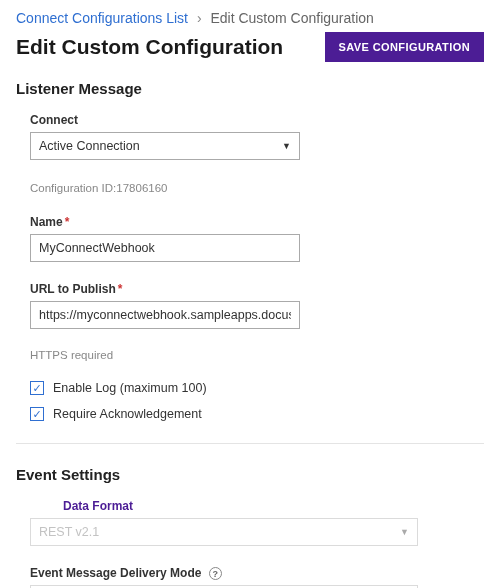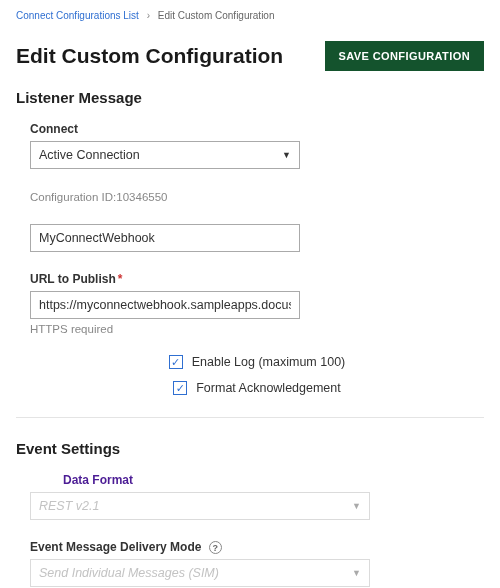--- a/index.html
+++ b/index.html
@@ -9,23 +9,23 @@
     font-size: 13px;
     color: #333;
     background: #fff;
     width: 500px;
   }
   .container {
     width: 500px;
     padding: 10px 16px 20px 16px;
   }
   .breadcrumb {
-    font-size: 10px;
+    font-size: 14px;
     color: #666;
-    margin-bottom: 20px;
+    margin-bottom: 6px;
   }
   .breadcrumb a {
     color: #2f6fd1;
     text-decoration: none;
   }
   .breadcrumb .sep {
     color: #888;
     margin: 0 5px;
   }
   .title-row {
@@ -33,21 +33,21 @@
     justify-content: space-between;
     align-items: center;
     margin-bottom: 18px;
   }
   .page-title {
     font-size: 21px;
     font-weight: 600;
     color: #1a1a1a;
   }
   .save-btn {
-    background: #14532d;
+    background: #4c1d95;
     color: #fff;
     border: none;
     font-size: 11px;
     font-weight: 700;
     letter-spacing: 0.4px;
     padding: 9px 14px;
     cursor: pointer;
     text-transform: uppercase;
   }
   .section-title {
@@ -80,48 +80,47 @@
     appearance: none;
     -webkit-appearance: none;
     background-image: none;
     padding-right: 24px;
     position: relative;
   }
   .select-wrap {
     position: relative;
     width: 270px;
   }
-  .select-wrap.wide, .select.wide { width: 340px; font-style: italic; }
+  .select-wrap.wide, .select.wide { width: 388px; }
   .select-wrap::after {
     content: "▼";
     font-size: 9px;
     color: #333;
     position: absolute;
     right: 9px;
     top: 50%;
     transform: translateY(-50%);
     pointer-events: none;
   }
   .select-wrap.disabled::after { color: #aaa; }
   .select.disabled, .text-input.disabled {
     color: #aaa;
     border-color: #ccc;
     background: #fff;
   }
   .meta-text {
     font-size: 11.5px;
     color: #888;
-    margin-top: 4px;
+    margin-top: 20px;
   }
   .spacing { margin-bottom: 20px; }
   .checkbox-row {
     display: flex;
     align-items: center;
     margin-bottom: 12px;
-    justify-content: center;
   }
   .checkbox {
     width: 14px;
     height: 14px;
     border: 1.5px solid #2f6fd1;
     display: inline-flex;
     align-items: center;
     justify-content: center;
     margin-right: 9px;
     color: #2f6fd1;
@@ -173,43 +172,46 @@
     <div class="spacing">
       <div class="field-label">Connect</div>
       <div class="select-wrap">
         <select class="select">
           <option>Active Connection</option>
         </select>
       </div>
     </div>
 
     <div class="spacing">
-      <span class="meta-text">Configuration ID:</span><span class="meta-text">10346550</span>
-    </div>
-
-    <div class="spacing">
+      <span class="meta-text">Configuration ID:</span><span class="meta-text">17806160</span>
+    </div>
+
+    <div class="spacing">
+      <div class="field-label">
+        <span>Name</span><span class="required-star">*</span>
+      </div>
       <input type="text" class="text-input" value="MyConnectWebhook" style="">
     </div>
 
     <div class="spacing">
       <div class="field-label">
         <span>URL to Publish</span><span class="required-star">*</span>
       </div>
       <input type="text" class="text-input" value="https://myconnectwebhook.sampleapps.docusign.com/a" style="">
       <div class="meta-text">HTTPS required</div>
     </div>
 
     <div class="checkbox-row">
       <span class="checkbox"></span>
       <span class="checkbox-label">Enable Log (maximum 100)</span>
     </div>
 
     <div class="checkbox-row">
       <span class="checkbox"></span>
-      <span class="checkbox-label">Format Acknowledgement</span>
+      <span class="checkbox-label">Require Acknowledgement</span>
     </div>
 
   </div>
 
   <hr class="sep">
 
   <div class="section-title">Event Settings</div>
 
   <div class="indent">
 

